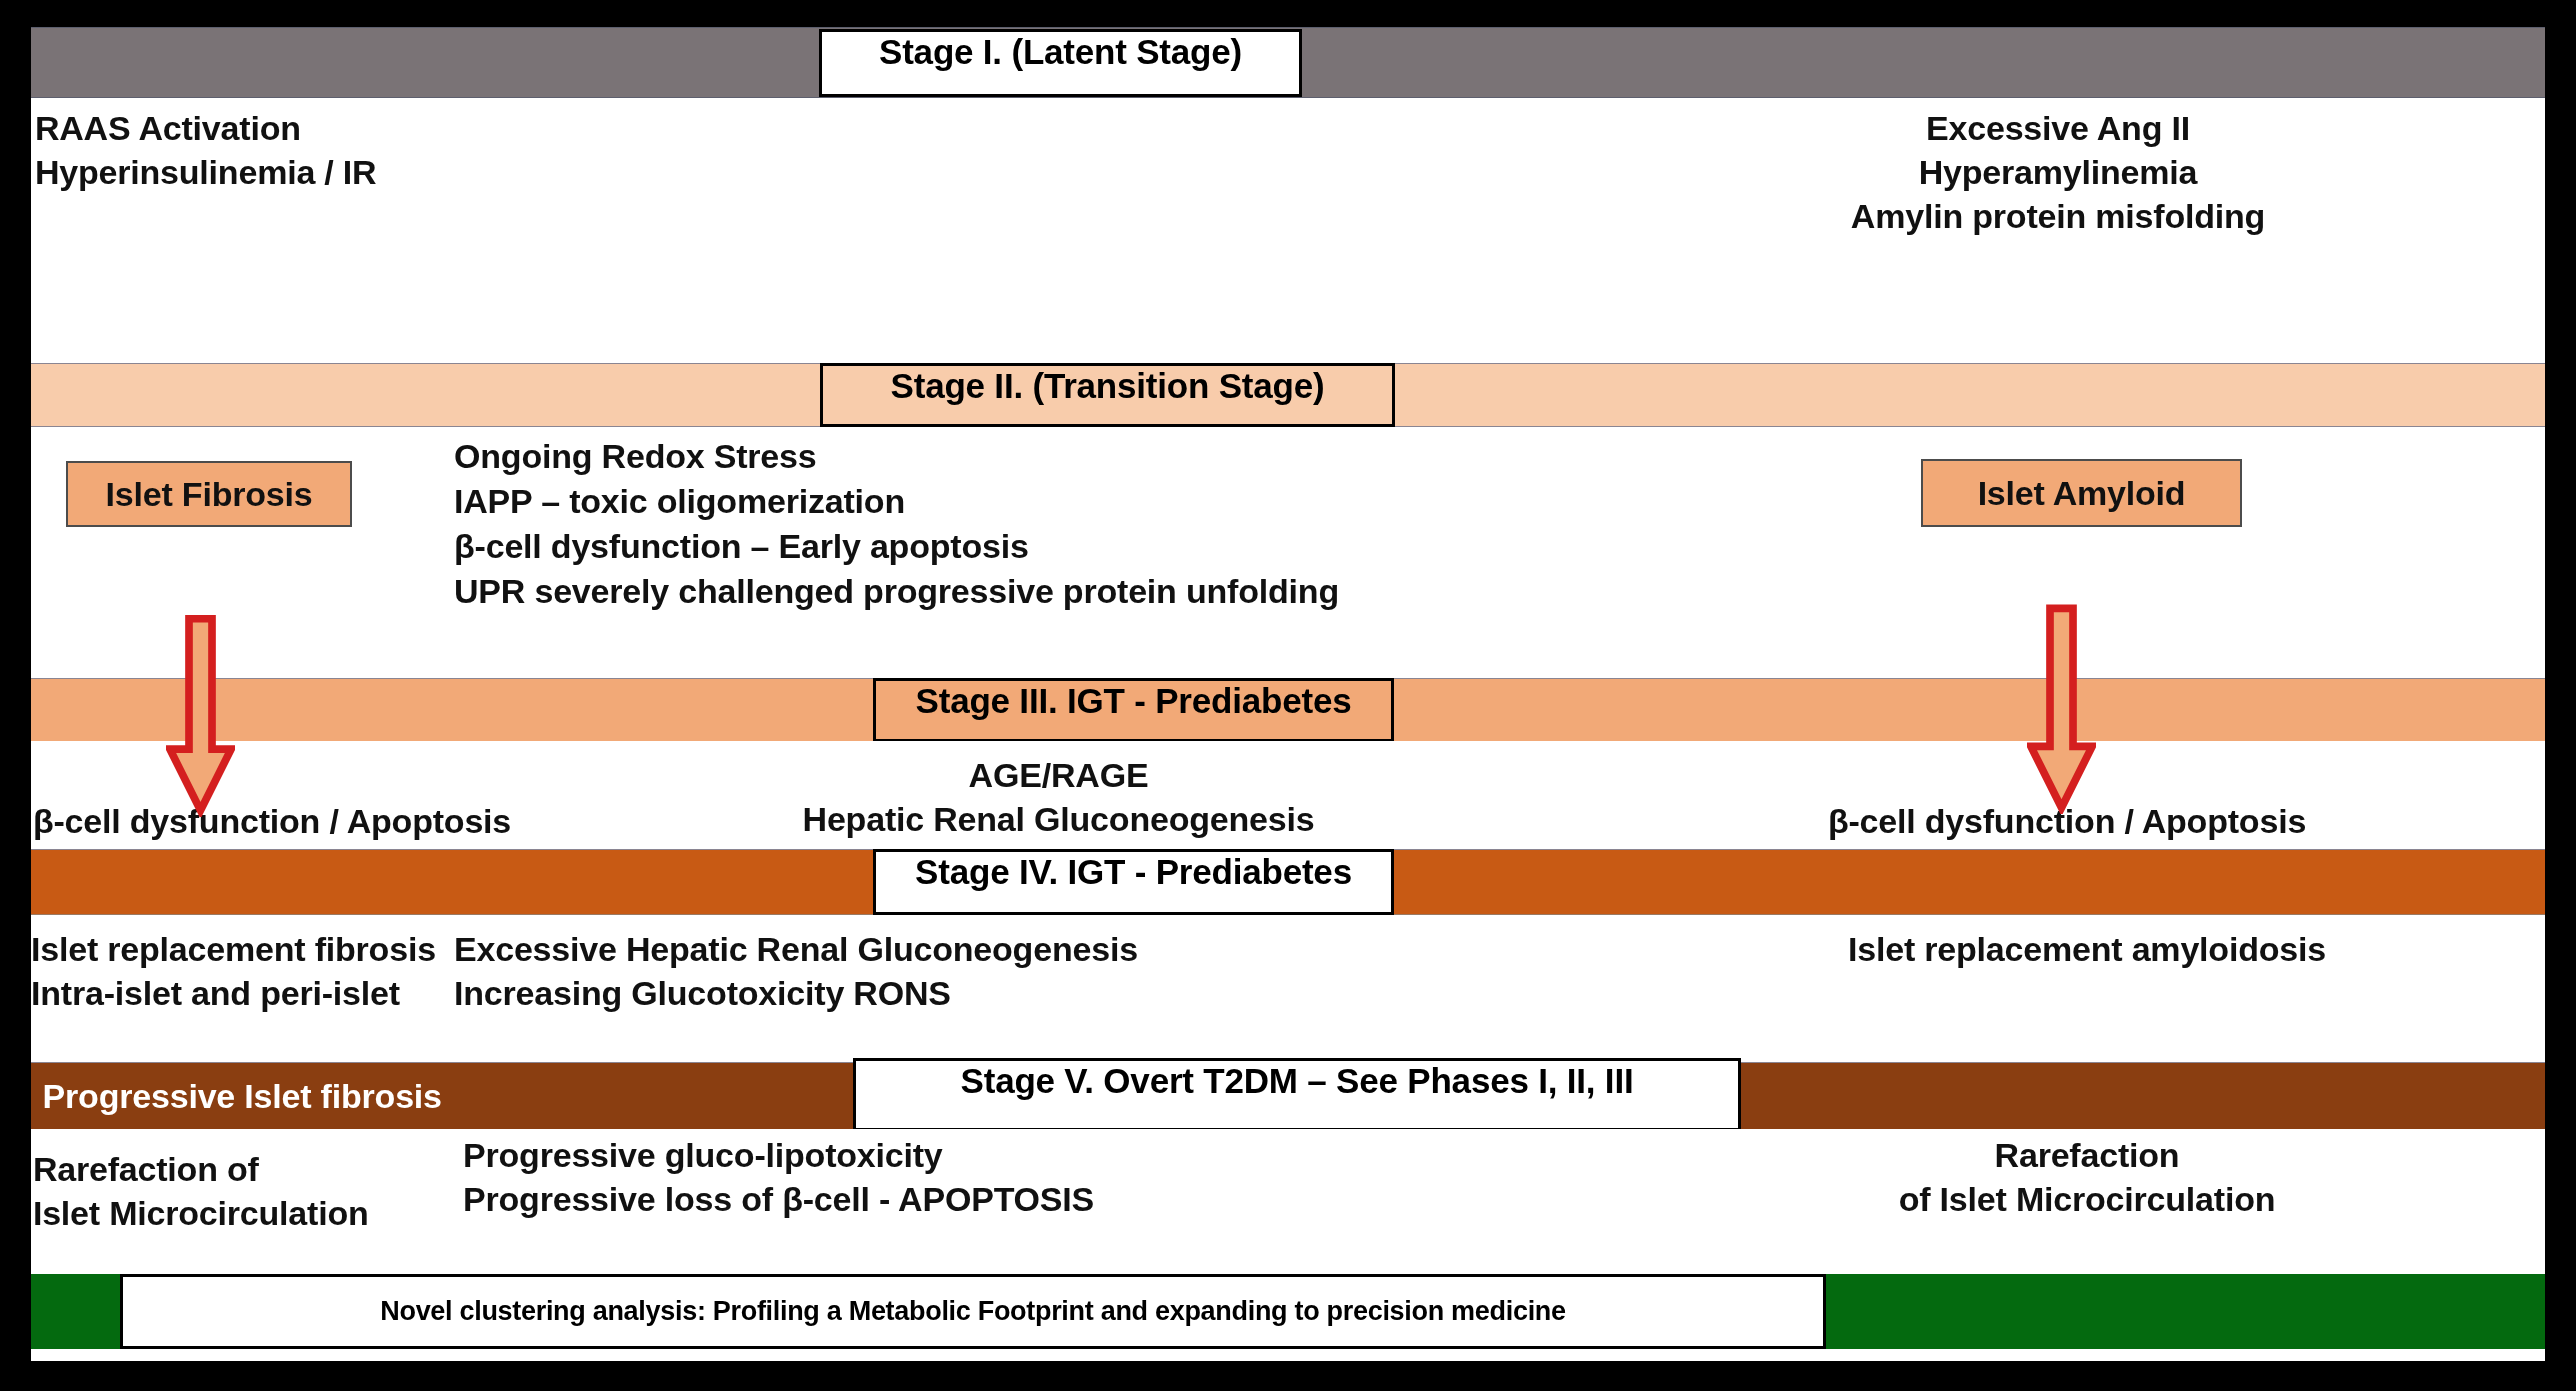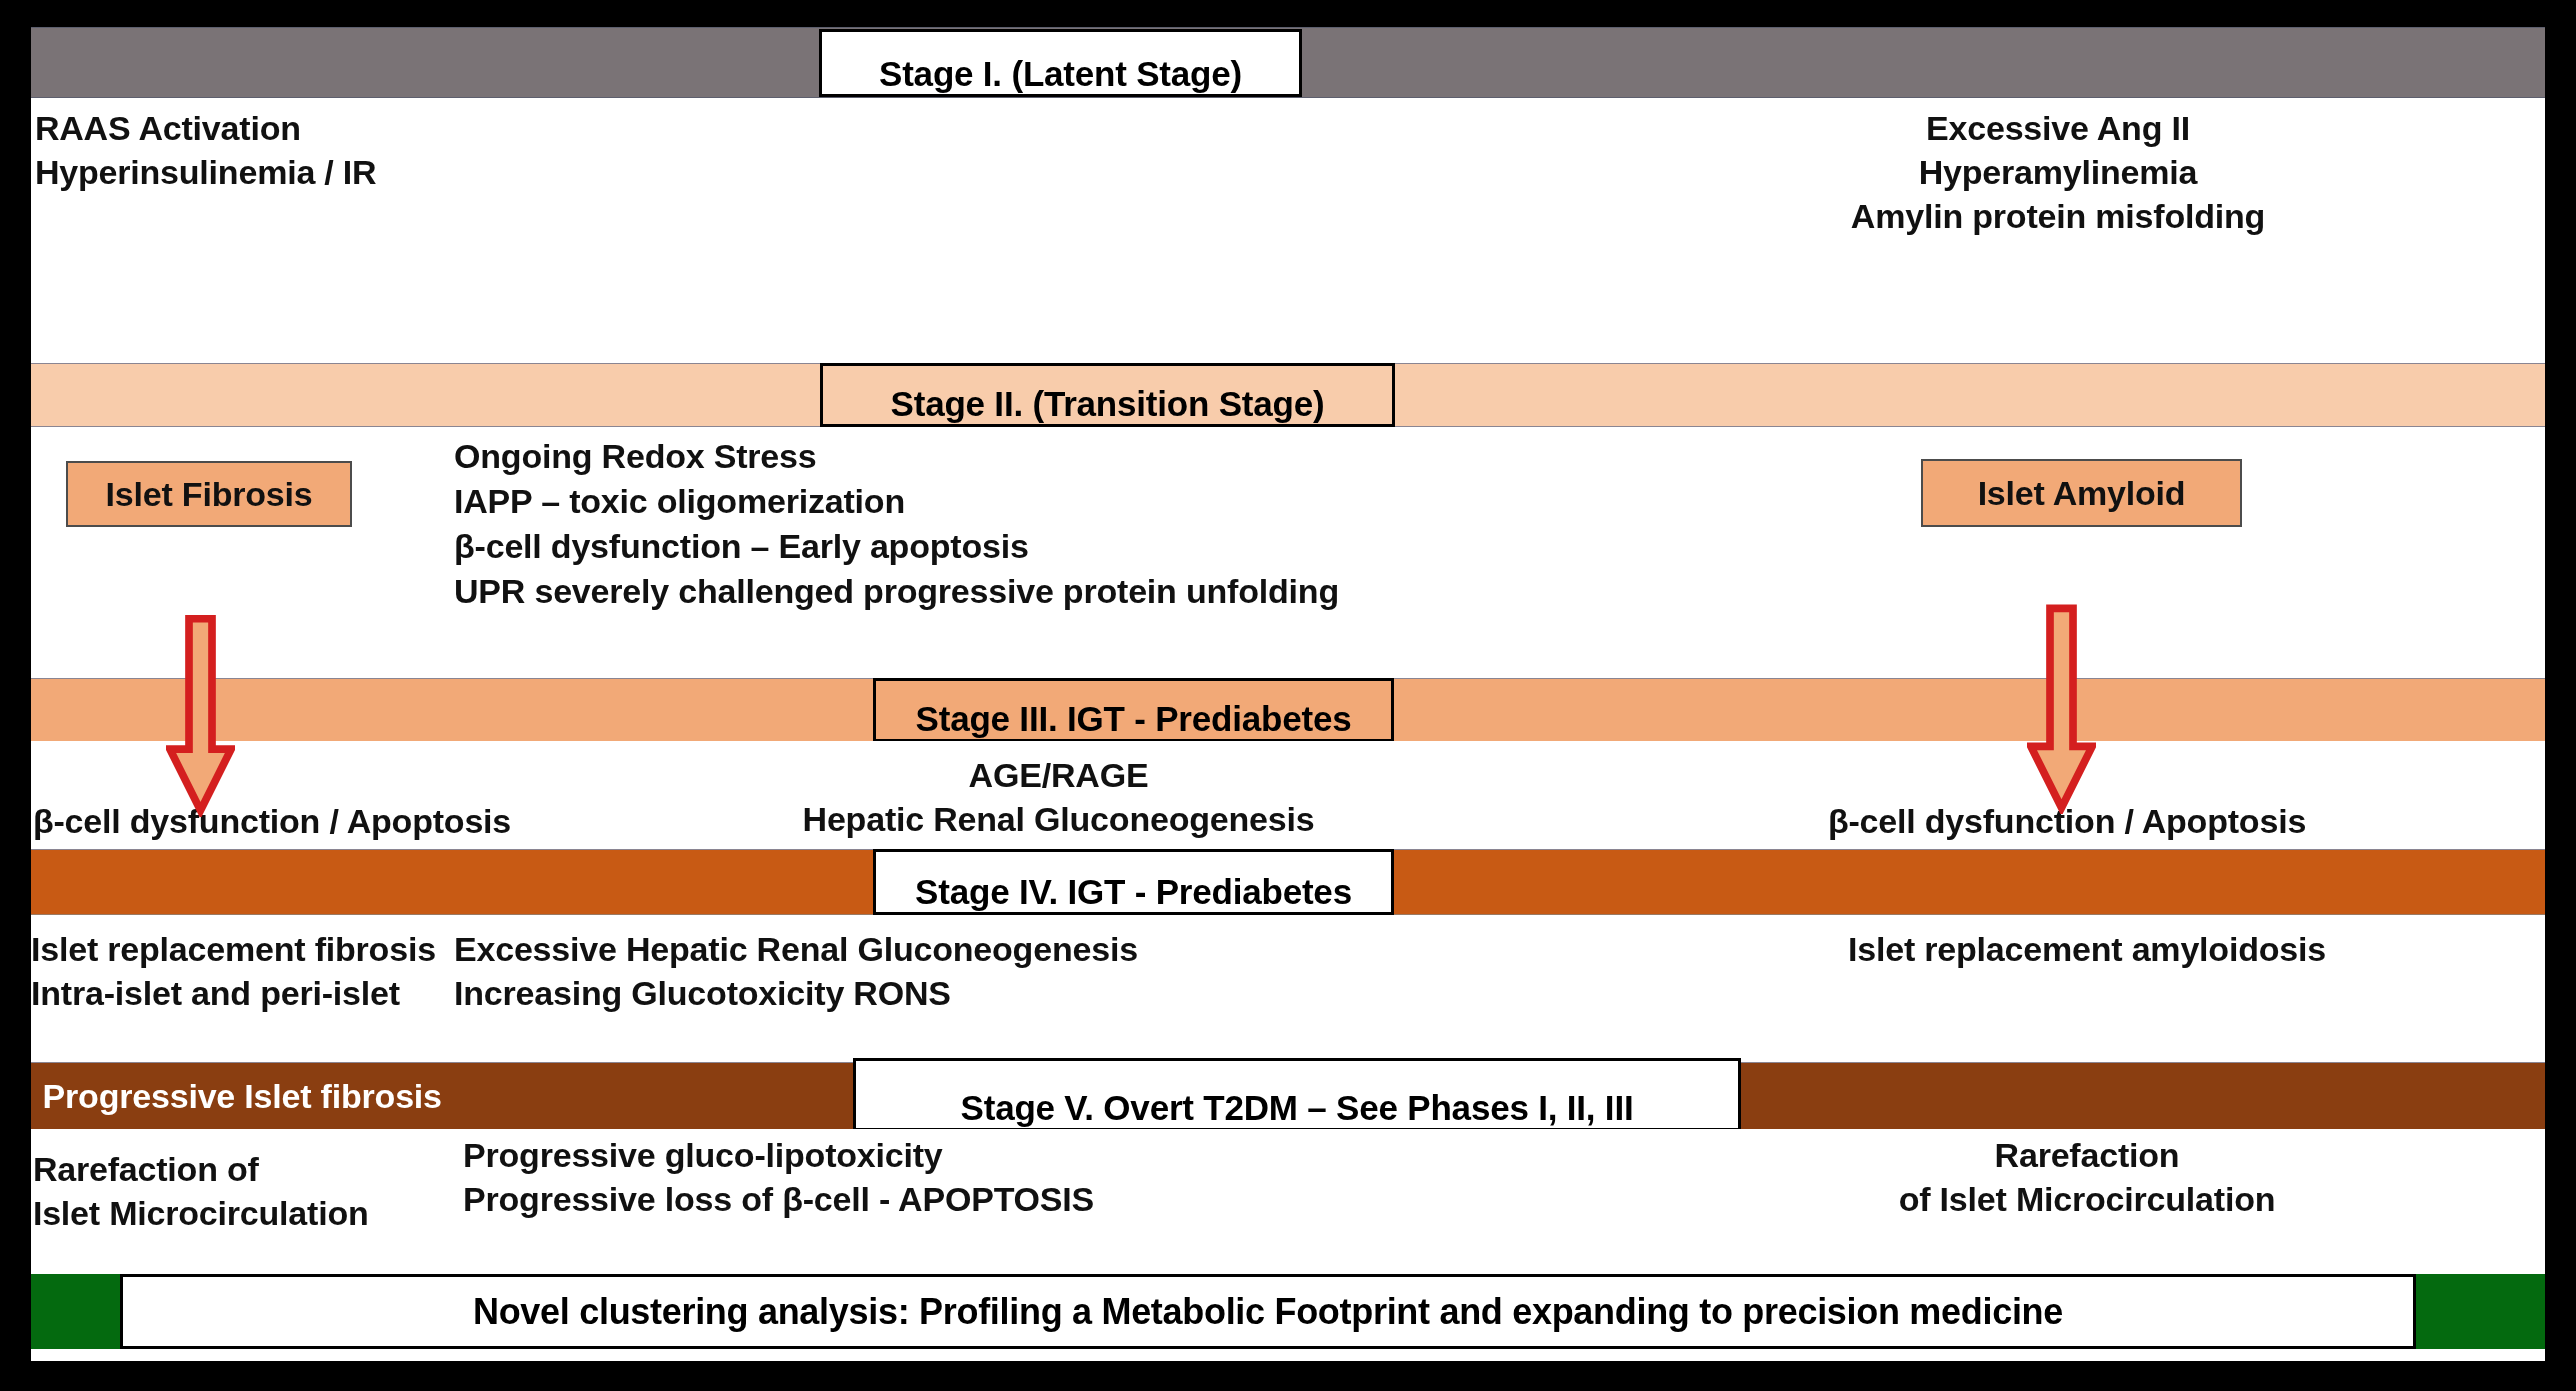--- a/index.html
+++ b/index.html
@@ -48,21 +48,21 @@
     width: 100%;
     background: #ffffff;
   }
 
   
   .stage-chip {
     position: absolute;
     box-sizing: border-box;
     border: 3.9px solid #000000;
     display: flex;
-    align-items: flex-end;
+    align-items: flex-start;
     justify-content: center;
     font-weight: bold;
     color: #000000;
     white-space: nowrap;
     letter-spacing: -0.2px;
   }
   .stage-chip.onwhite { background: #ffffff; }
   .stage-chip.onpeach { background: #f8ccab; }
   .stage-chip.onpeach2 { background: #f2a977; }
 
@@ -214,19 +214,19 @@
     <div class="txt left" style="left:1.9px; top:1120px; width:502px; font-size:34px;">Rarefaction of
 Islet Microcirculation</div>
 
     <div class="txt left" style="left:432px; top:1106px; width:907px; font-size:34px;">Progressive gluco-lipotoxicity
 Progressive loss of β-cell - APOPTOSIS</div>
 
     <div class="txt center" style="left:1641px; top:1106px; width:830px; font-size:34px;">Rarefaction
 of Islet Microcirculation</div>
 
     <div class="band green" style="top:1247px; height:75px;"></div>
-    <div class="green-title" style="left:89px; top:1247px; width:2296px; height:75px; font-size:36px;">
+    <div class="green-title" style="left:89px; top:1247px; width:1706px; height:75px; font-size:27px;">
       <span>Novel clustering analysis:  Profiling a Metabolic Footprint and expanding to precision medicine</span>
     </div>
 
   </div>
 </div>
 
 
 </body></html>

